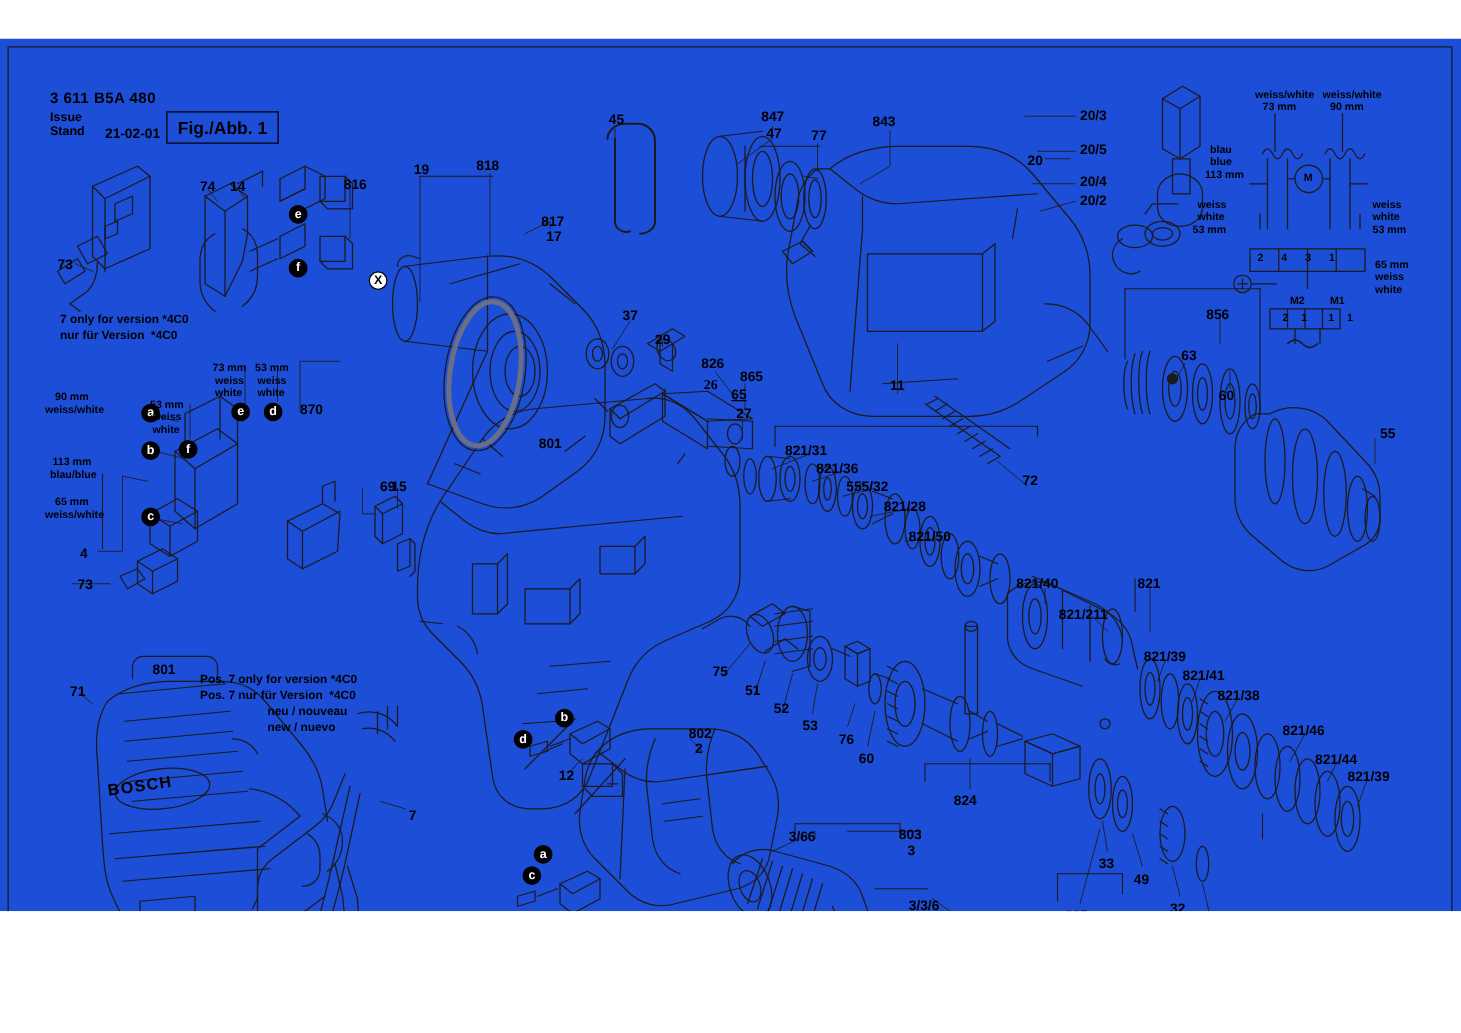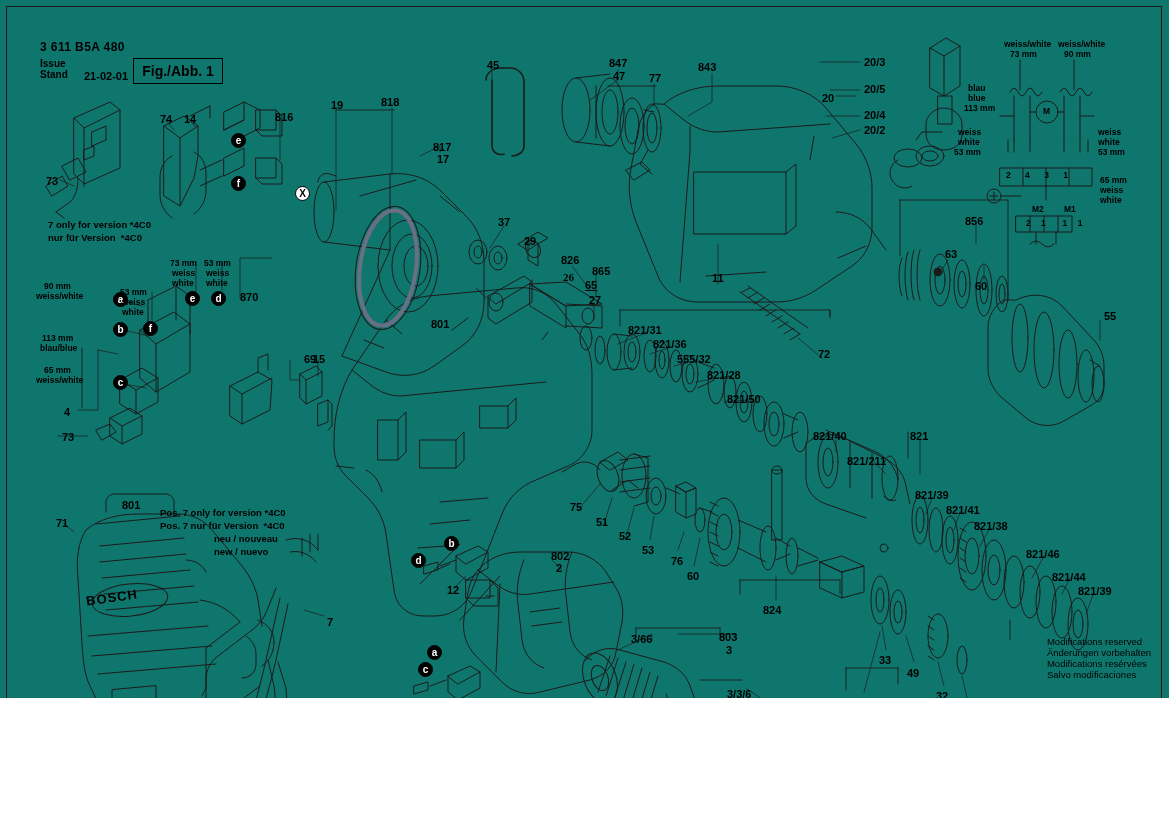--- a/index.html
+++ b/index.html
@@ -7,22 +7,23 @@
     padding: 0;
     background: #ffffff;
   }
   body {
     font-family: "Liberation Sans", sans-serif;
   }
   #page {
     position: relative;
     width: 1169px;
     height: 698px;
-    background: #0f766e;
+    background: #1d4ed8;
     overflow: hidden;
+    margin-top: 31px;
   }
   .frame {
     position: absolute;
     left: 6px;
     top: 6px;
     width: 1156px;
     height: 813px;
     border: 1px solid #1b1b1b;
     box-sizing: border-box;
   }
@@ -786,20 +787,14 @@
   <div class="lbl tiny" style="left:1100px; top:196px;">white</div>
 
   <div class="lbl tiny" style="left:1043px; top:107px; font-weight:bold;">M</div>
   <div class="lbl tiny" style="left:1006px; top:171px; letter-spacing:6px;">2 4 3 1</div>
   <div class="lbl tiny" style="left:1026px; top:219px; letter-spacing:4px;">2 1  1 1</div>
   <div class="lbl tiny" style="left:1032px; top:205px;">M2</div>
   <div class="lbl tiny" style="left:1064px; top:205px;">M1</div>
 
   <div class="lbl" style="left:86px; top:592px; font-size:13px; letter-spacing:1px; transform:rotate(-8deg);">BOSCH</div>
 
-  <div class="foot">
-    <div>Modifications reserved</div>
-    <div>Änderungen vorbehalten</div>
-    <div>Modifications resérvées</div>
-    <div>Salvo modificaciones</div>
-  </div>
 
 </div>
 
 </body></html>

